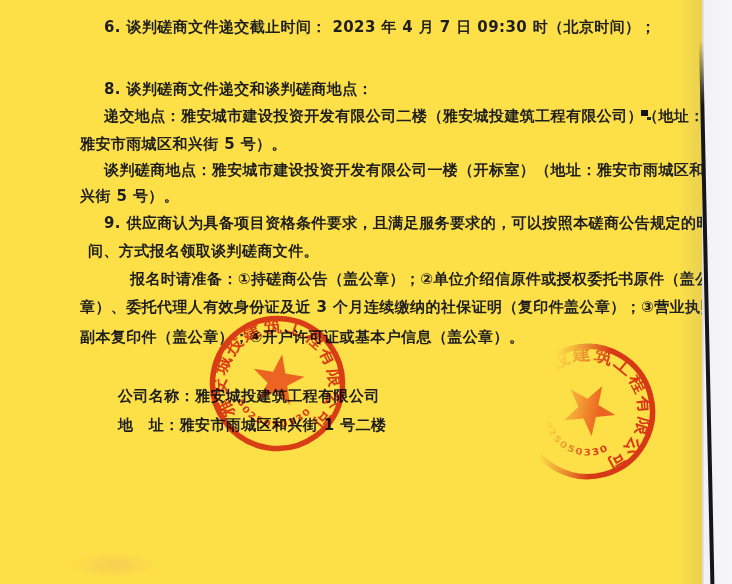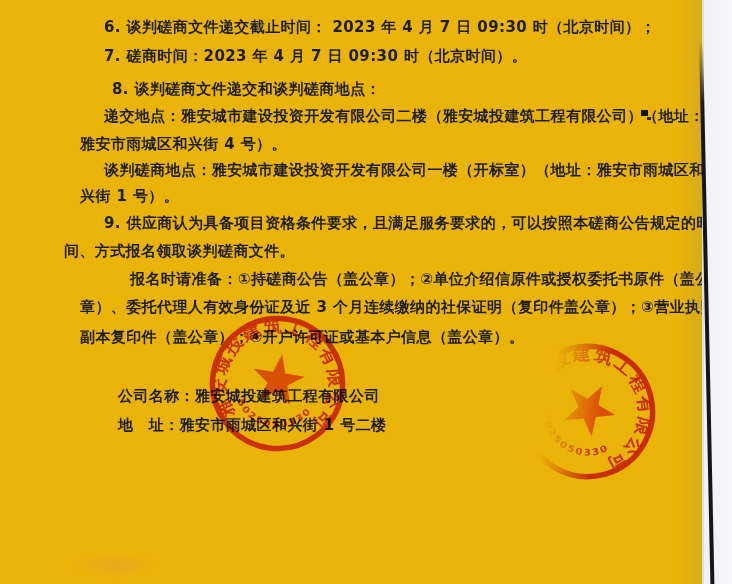--- a/index.html
+++ b/index.html
@@ -1,21 +1,21 @@
 <!DOCTYPE html>
 <html><head>
 <meta charset="utf-8">
 <style>
   html,body{margin:0;padding:0;}
   body{
     width:732px;height:584px;position:relative;overflow:hidden;
     background:#fefefe;
     font-family:"DejaVu Sans","Liberation Sans",sans-serif;
   }
-  .page{position:absolute;inset:0;background:#eab308;}
+  .page{position:absolute;inset:0;background:#fde047;}
   .doc-line{
     position:absolute;
     font-size:15px;font-weight:700;color:#1e1e1e;
     letter-spacing:0.4px;white-space:nowrap;line-height:16px;
   }
   
   .stamp{position:absolute;width:145px;height:145px;mix-blend-mode:multiply;pointer-events:none;}
   .stamp svg{width:100%;height:100%;overflow:visible;}
   .stamp-main{left:205px;top:311px;opacity:0.92;}
   .stamp-main svg{transform:rotate(9deg);}
@@ -46,28 +46,27 @@
     position:absolute;left:70px;top:552px;width:90px;height:26px;border-radius:50%;
     background:radial-gradient(closest-side,rgba(222,120,140,0.18),rgba(222,120,140,0));
   }
 </style>
 </head>
 <body>
 
 <div class="page">
 
   <div class="doc-line" style="left:104px;top:19px;">6. 谈判磋商文件递交截止时间：  2023 年 4 月 7 日 09:30 时（北京时间）；</div>
-  <div class="doc-line" style="left:104px;top:48px;">7. 磋商时间：2023 年 4 月 7 日 09:30 时（北京时间）。</div>
-  <div class="doc-line" style="left:104px;top:81px;margin-left:8px;">8. 谈判磋商文件递交和谈判磋商地点：</div>
+  <div class="doc-line" style="left:104px;top:81px;">8. 谈判磋商文件递交和谈判磋商地点：</div>
   <div class="doc-line" style="left:104px;top:108px;">递交地点：雅安城市建设投资开发有限公司二楼（雅安城投建筑工程有限公司）（地址：</div>
-  <div class="doc-line" style="left:80px;top:136px;">雅安市雨城区和兴街 4 号）。</div>
+  <div class="doc-line" style="left:80px;top:136px;">雅安市雨城区和兴街 5 号）。</div>
   <div class="doc-line" style="left:104px;top:162px;">谈判磋商地点：雅安城市建设投资开发有限公司一楼（开标室）（地址：雅安市雨城区和</div>
-  <div class="doc-line" style="left:80px;top:188px;">兴街 1 号）。</div>
+  <div class="doc-line" style="left:80px;top:188px;">兴街 5 号）。</div>
   <div class="doc-line" style="left:104px;top:215px;">9. 供应商认为具备项目资格条件要求，且满足服务要求的，可以按照本磋商公告规定的时</div>
-  <div class="doc-line" style="left:64px;top:243px;">间、方式报名领取谈判磋商文件。</div>
+  <div class="doc-line" style="left:88px;top:243px;">间、方式报名领取谈判磋商文件。</div>
   <div class="doc-line" style="left:130px;top:271px;">报名时请准备：①持磋商公告（盖公章）；②单位介绍信原件或授权委托书原件（盖公</div>
   <div class="doc-line" style="left:80px;top:299px;">章）、委托代理人有效身份证及近 3 个月连续缴纳的社保证明（复印件盖公章）；③营业执照</div>
   <div class="doc-line" style="left:80px;top:329px;">副本复印件（盖公章）；④开户许可证或基本户信息（盖公章）。</div>
   <div class="doc-line" style="left:118px;top:388px;">公司名称：雅安城投建筑工程有限公司</div>
   <div class="doc-line" style="left:118px;top:417px;">地　址：雅安市雨城区和兴街 1 号二楼</div>
 
   <div class="stamp stamp-main">
     <svg viewBox="0 0 145 145">
       <circle cx="72.5" cy="72.5" r="65" fill="none" stroke="#d8353f" stroke-width="5.5"></circle>
       <polygon fill="#ec666c" points="72.5,43 78.7,61.5 98.2,61.7 82.5,73.2 88.4,91.8 72.5,80.5 56.6,91.8 62.5,73.2 46.8,61.7 66.3,61.5"></polygon>

